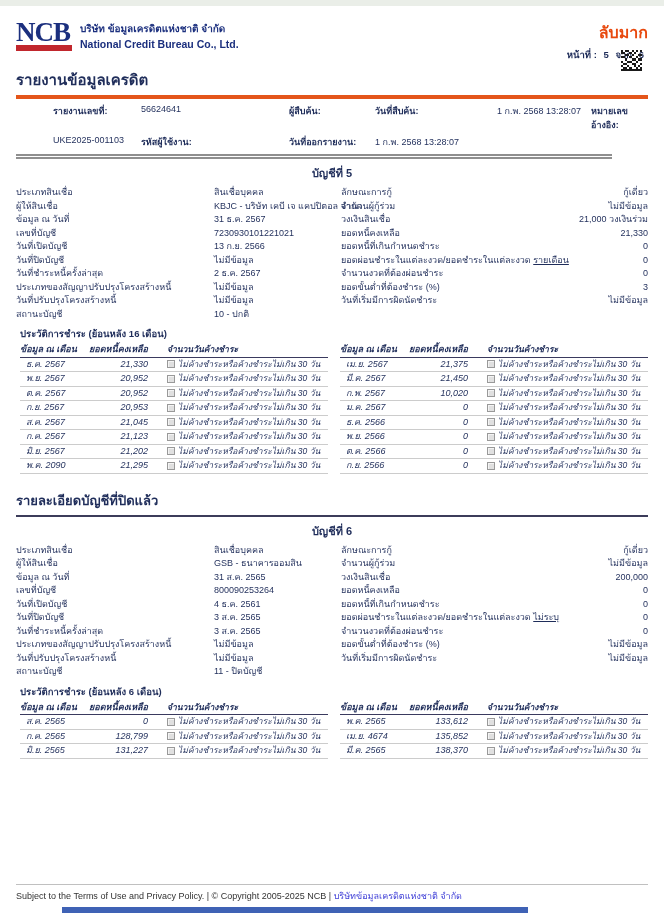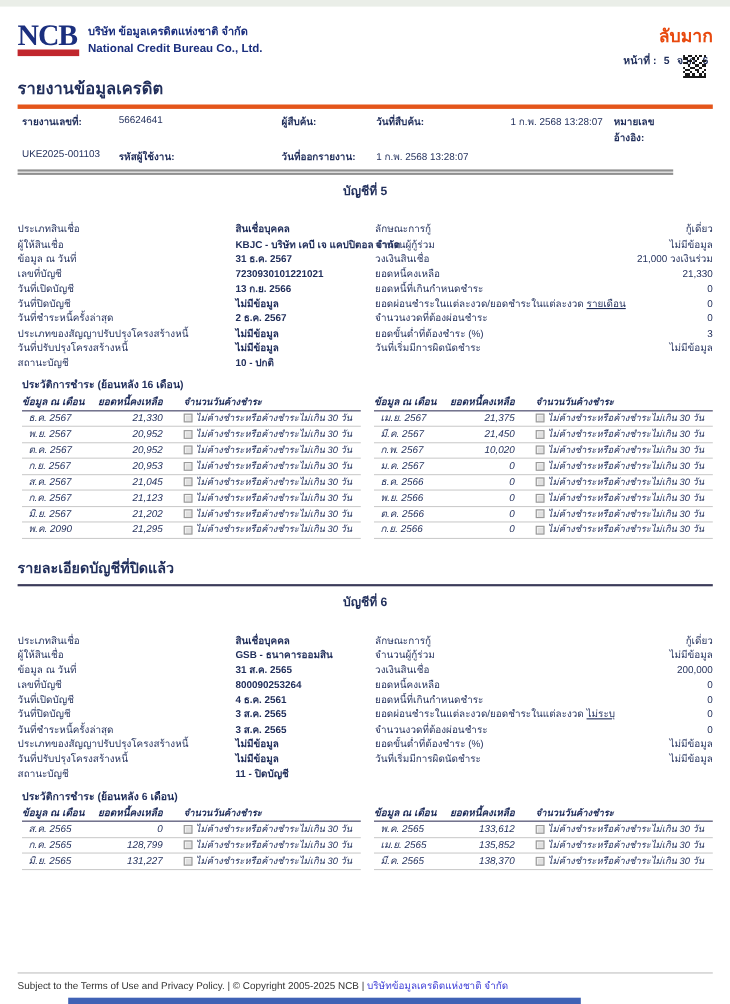--- a/index.html
+++ b/index.html
@@ -21,32 +21,32 @@
   .logo-th { font-size:10px; font-weight:bold; color:#1b2f7e; }
   .logo-en { font-size:10.5px; font-weight:bold; color:#1b2f7e; margin-top:2px; }
   .hdr-right { text-align:right; }
   .confidential { color:#e8490e; font-weight:bold; font-size:16px; }
   .page-ind { font-size:9.5px; font-weight:bold; margin-top:2px; }
   .page-ind span { display:inline-block; }
   .page-ind .n { margin:0 4px; }
 
   
   .rpt-title { font-size:15px; font-weight:bold; margin-top:6px; padding-bottom:3px; border-bottom:4px solid #e4551a; width:632px; }
-  .info-grid { display:grid; grid-template-columns:88px 148px 86px 122px 94px auto; width:596px; font-size:9px; row-gap:3px; padding:5px 0 5px 4px; }
+  .info-grid { display:grid; grid-template-columns:88px 148px 86px 122px 94px auto; width:596px; font-size:9px; row-gap:3px; padding:5px 0 5px 4px;margin-left:33px; }
   .info-grid .lbl { font-weight:bold; }
   .dbl-line { width:596px; height:5px; border-top:2px solid #8f8f8f; border-bottom:2px solid #8f8f8f; }
   .barcode { position:absolute; right:22px; top:50px; }
 
   
   .acct-title { text-align:center; font-weight:bold; font-size:11px; margin-top:5px; }
-  .details { display:flex; gap:18px; margin-top:20px; font-size:9px; }
+  .details { display:flex; gap:18px; margin-top:4px; font-size:9px; }
   .half { flex:1; min-width:0; }
   .frow { display:flex; line-height:13.5px; white-space:nowrap; }
   .flabel { width:198px; flex:0 0 198px; }
-  .fvalue { flex:1;font-weight:bold; }
+  .fvalue { flex:1; }
   .flabel2 { flex:1; overflow:hidden; }
   .fvalue2 { text-align:right; white-space:nowrap; padding-left:6px; }
   .note { text-decoration:underline; }
 
   
   .hist-title { font-weight:bold; font-size:9.5px; margin-top:5px; padding-left:4px; }
   .hist-wrap { display:flex; gap:12px; margin-top:2px; padding-left:4px; }
   .htable { flex:1; min-width:0; font-size:9px;font-style:italic; }
   .hrow { display:flex; align-items:center; padding:1px 0; border-bottom:1px solid #cccccc; line-height:11.5px; }
   .hrow.hhead { font-weight:bold; border-bottom:1px solid #3a3a5e; color:#1f2d5a; }
@@ -574,21 +574,21 @@
         <div class="hrow">
           <span class="hm">พ.ค. 2565</span>
           <span class="hv">133,612</span>
           <span class="hs">
             <span class="sicon"></span>
             <span>ไม่ค้างชำระหรือค้างชำระไม่เกิน 30 วัน</span>
           </span>
         </div>
 
         <div class="hrow">
-          <span class="hm">เม.ย. 2565</span>
+          <span class="hm">เม.ย. 4674</span>
           <span class="hv">135,852</span>
           <span class="hs">
             <span class="sicon"></span>
             <span>ไม่ค้างชำระหรือค้างชำระไม่เกิน 30 วัน</span>
           </span>
         </div>
 
         <div class="hrow">
           <span class="hm">มี.ค. 2565</span>
           <span class="hv">138,370</span>

